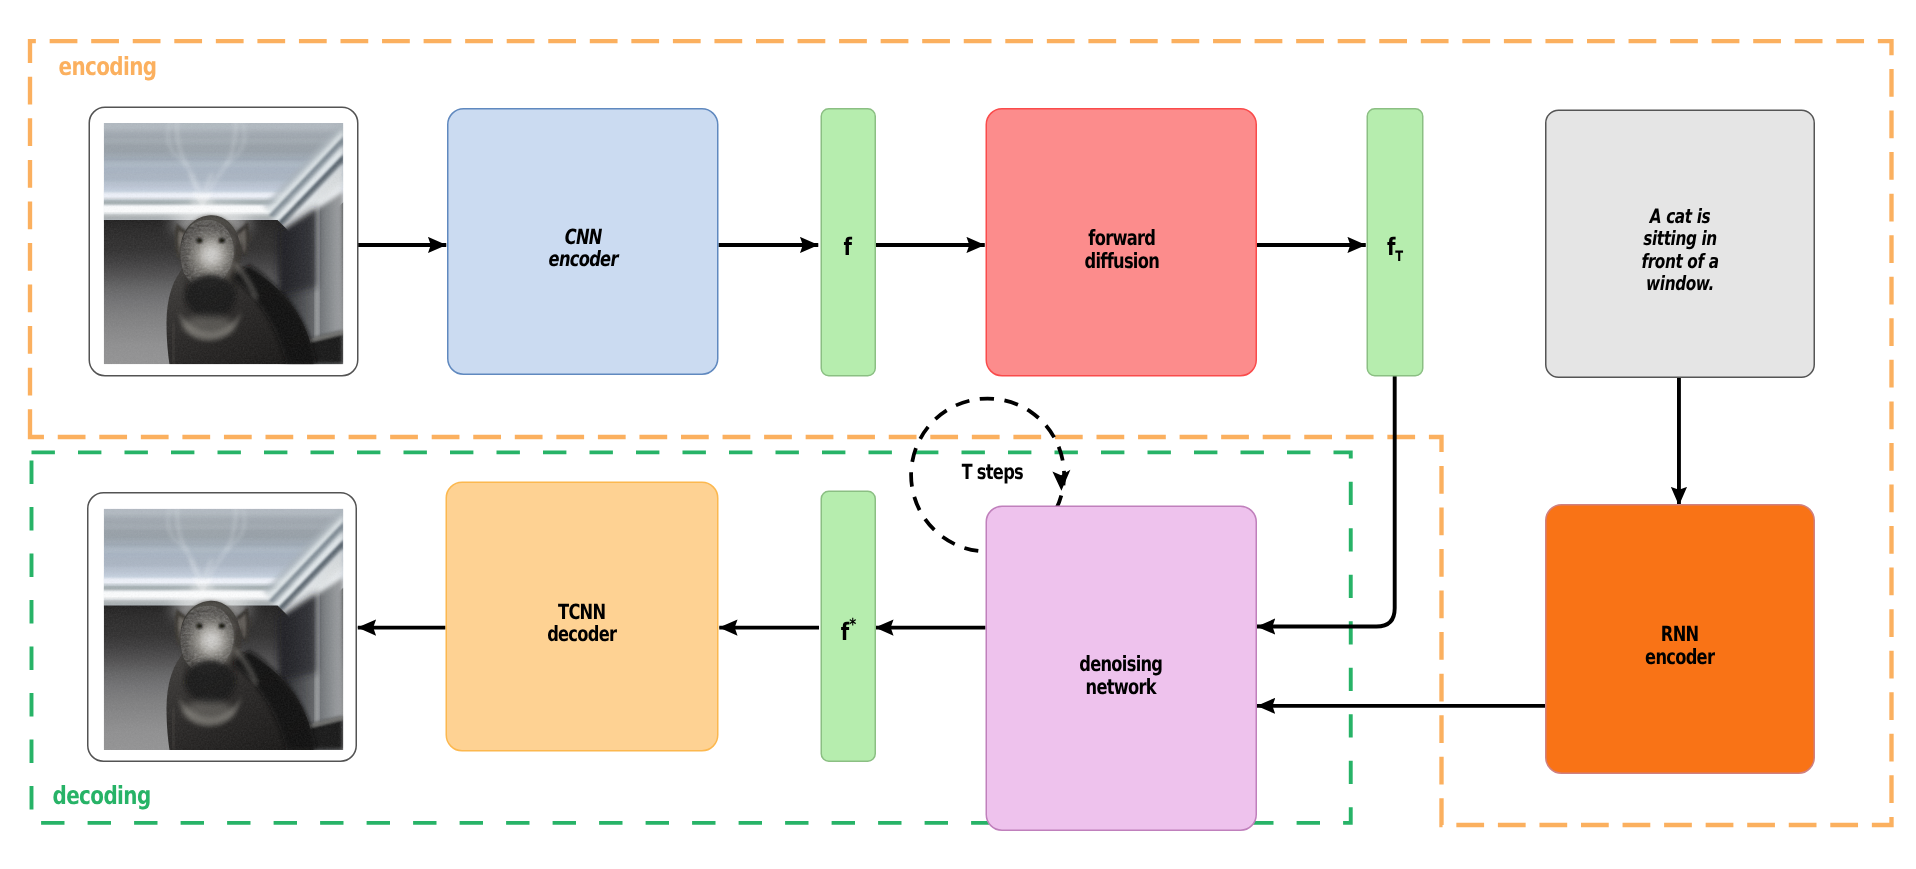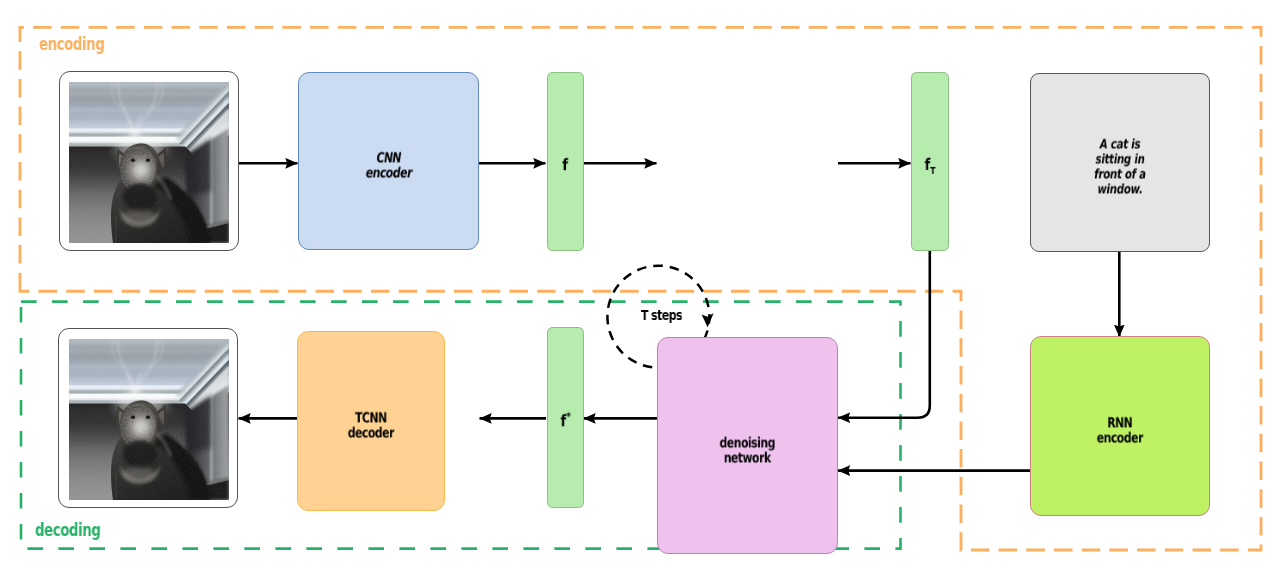--- a/index.html
+++ b/index.html
@@ -490,53 +490,58 @@
               background:#cbdbf1;border:1.5px solid #6089bf;font-style:italic;">
     <span class="nodelabel">CNN
 encoder</span>
   </div>
 
   <div class="nodebox" style="left:546.5px;top:72px;width:37.8px;height:178.5px;border-radius:5.5px;
               background:#b6edae;border:1.4px solid #8bbf83;">
     <span class="nodelabel one">f</span>
   </div>
 
+  <div class="nodebox" style="left:657px;top:72px;width:181px;height:179px;border-radius:11px;
+              background:#fc8c8c;border:1.5px solid #fa4b4b;">
+    <span class="nodelabel">forward
+diffusion</span>
+  </div>
 
   <div class="nodebox" style="left:1030px;top:73px;width:180px;height:179px;border-radius:9px;
               background:#e5e5e5;border:1.6px solid #555555;">
     <span class="nodelabel" style="font-style:italic;width:80px;font-size:13.2px;line-height:15.1px;letter-spacing:-0.3px;">A cat is sitting in front of a window.</span>
   </div>
 
   <div class="nodebox" style="left:911.2px;top:72px;width:37.8px;height:178.5px;border-radius:5.5px;
               background:#b6edae;border:1.4px solid #8bbf83;">
     <span class="nodelabel one sub-lbl">
       <span>f</span><sub style="font-size:9.5px;bottom:-0.12em;">T</sub>
     </span>
   </div>
 
   <div class="nodebox" style="left:1030px;top:336px;width:180px;height:180px;border-radius:11px;
-              background:#bef264;border:1.5px solid #d08080;">
+              background:#f97316;border:1.5px solid #d08080;">
     <span class="nodelabel">RNN
 encoder</span>
   </div>
 
   <div class="nodebox" style="left:657px;top:337px;width:181px;height:217px;border-radius:11px;
               background:#eec2ed;border:1.5px solid #c080bc;">
     <span class="nodelabel">denoising
 network</span>
   </div>
 
   <div class="nodebox" style="left:546.5px;top:327.4px;width:37.8px;height:180.5px;border-radius:5.5px;
               background:#b6edae;border:1.4px solid #8bbf83;">
     <span class="nodelabel one sup-lbl">
       <span>f</span><sup style="font-size:11px;top:-0.38em;">*</sup>
     </span>
   </div>
 
-  <div class="nodebox" style="left:297px;top:331px;width:148px;height:180px;border-radius:11px;
+  <div class="nodebox" style="left:297px;top:321px;width:182px;height:180px;border-radius:11px;
               background:#fed293;border:1.5px solid #fcb84f;">
     <span class="nodelabel">TCNN
 decoder</span>
   </div>
 
   <div class="annot" style="left:640.5px;top:307.5px;">T steps</div>
 
 </div>
 
 </body></html>

